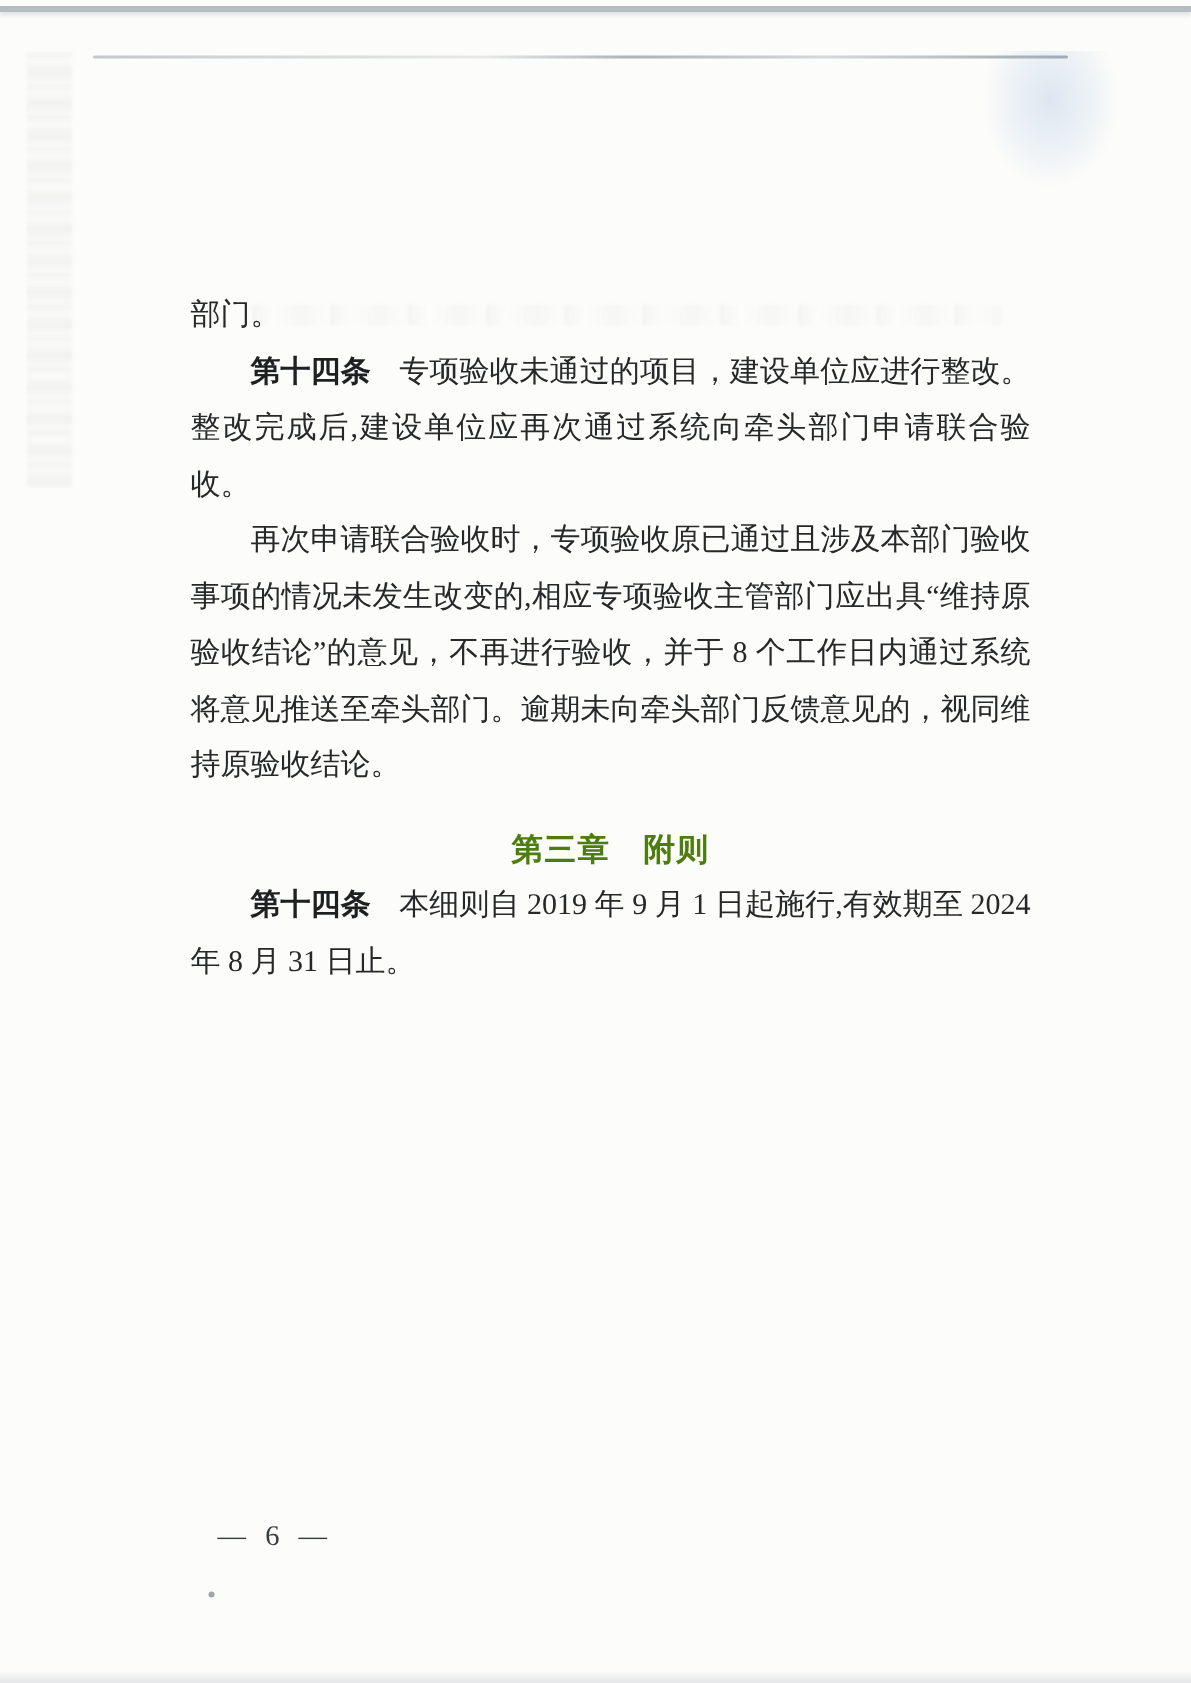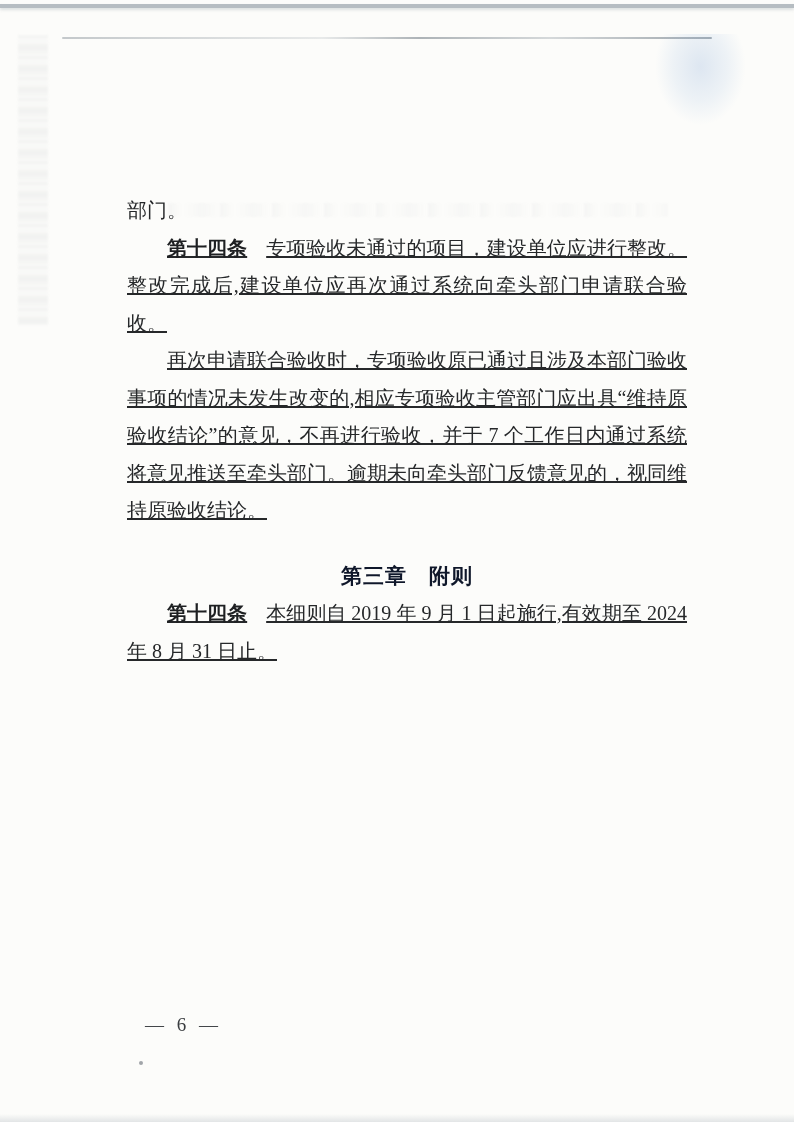--- a/index.html
+++ b/index.html
@@ -75,33 +75,33 @@
     position: absolute;
     left: 127px;
     top: 192px;
     width: 560px;
     color: #26282a;
     font-size: 20px;
     line-height: 37.5px;
     text-align: justify;
   }
   .doc-body p { margin: 0; }
-  .para-indent { text-indent: 2em; text-decoration: underline; }
+  .para-indent { text-indent: 2em; }
   .article-num {
     font-weight: bold;
     margin-right: 0.95em;
     color: #1e2022;
   }
   .chapter-heading {
-    margin: 28px 0 0 0;
+    margin: 18px 0 0 0;
     font-size: 21px;
     font-weight: bold;
     text-align: center;
     line-height: 37.5px;
-    color: #0f172a;
+    color: #4d7c0f;
     letter-spacing: 1px;
   }
   .page-number {
     position: absolute;
     left: 145px;
     top: 1014px;
     font-size: 19px;
     color: #3a3d40;
     letter-spacing: 4px;
     font-family: "Liberation Serif", "DejaVu Serif", serif;
@@ -119,21 +119,21 @@
   <div class="artifact scan-ghost-row"></div>
   <div class="artifact scan-dot"></div>
   <div class="artifact scan-bottom-edge"></div>
 
   <div class="doc-body">
 
     <p>部门。</p>
 
     <p class="para-indent"><span class="article-num">第十四条</span><span>专项验收未通过的项目，建设单位应进行整改。整改完成后,建设单位应再次通过系统向牵头部门申请联合验收。</span></p>
 
-    <p class="para-indent">再次申请联合验收时，专项验收原已通过且涉及本部门验收事项的情况未发生改变的,相应专项验收主管部门应出具“维持原验收结论”的意见，不再进行验收，并于 7 个工作日内通过系统将意见推送至牵头部门。逾期未向牵头部门反馈意见的，视同维持原验收结论。</p>
+    <p class="para-indent">再次申请联合验收时，专项验收原已通过且涉及本部门验收事项的情况未发生改变的,相应专项验收主管部门应出具“维持原验收结论”的意见，不再进行验收，并于 8 个工作日内通过系统将意见推送至牵头部门。逾期未向牵头部门反馈意见的，视同维持原验收结论。</p>
 
 
     <h2 class="chapter-heading">第三章　附则</h2>
 
 
     <p class="para-indent"><span class="article-num">第十四条</span><span>本细则自 2019 年 9 月 1 日起施行,有效期至 2024 年 8 月 31 日止。</span></p>
 
   </div>
 
   <div class="page-number">— 6 —</div>

